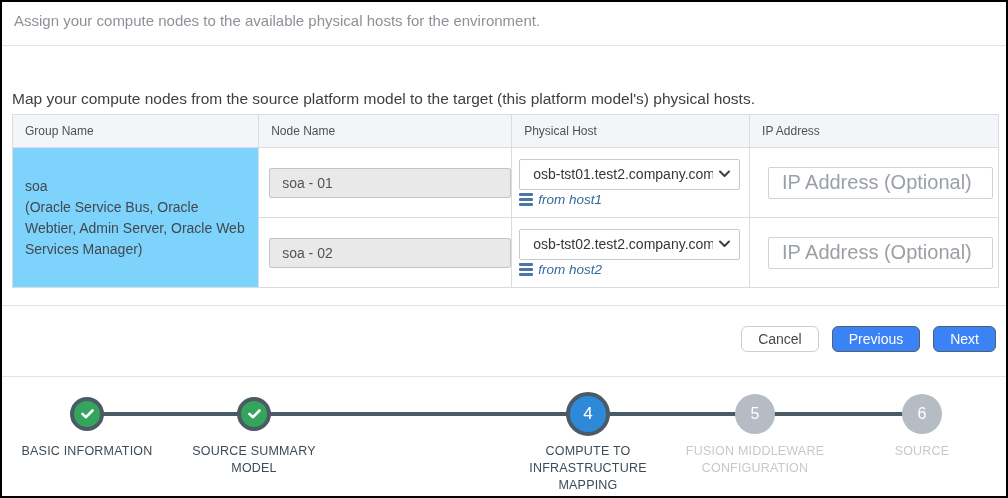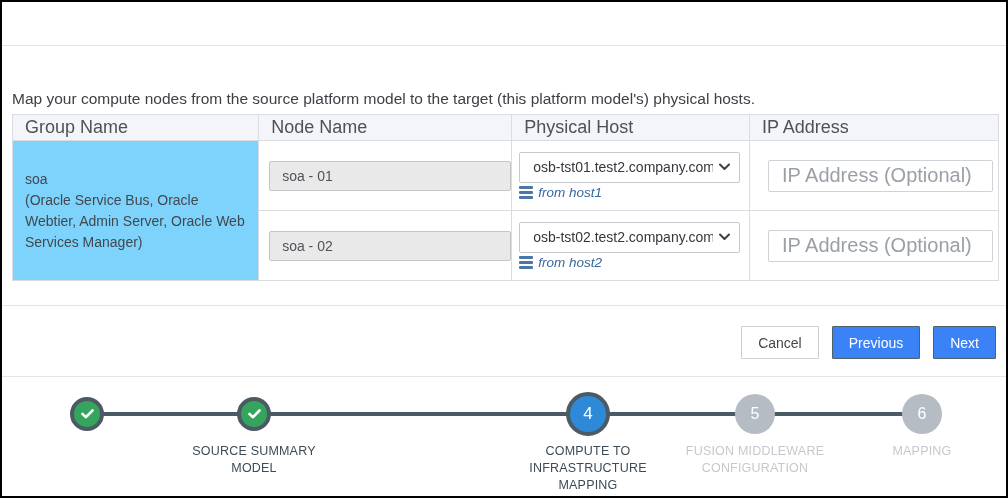--- a/index.html
+++ b/index.html
@@ -25,23 +25,23 @@
     font-size: 15.5px; color: #3d4146;
   }
   
   table.map-table {
     position: absolute; left: 10px; top: 112px;
     width: 987px; border-collapse: collapse;
     font-size: 14px;
   }
   .map-table th, .map-table td { border: 1px solid #d9dce0; }
   .map-table th {
-    height: 26px; text-align: left; font-weight: normal;
+    height: 33px; text-align: left; font-weight: normal;
     padding-left: 12px; color: #4d5258; background: #f3f5f8;
-    font-size: 18px;
+    font-size: 12px;
   }
   .map-table td { height: 70px; vertical-align: middle; background: #fff; }
   td.group-cell {
     background: #7dd3fc; width: 248px; padding: 10px 12px;
     color: #43484e; line-height: 1.5;
   }
   .map-table col.c-group { width: 248px; }
   .map-table col.c-node  { width: 252px; }
   .map-table col.c-host  { width: 238px; }
   .map-table col.c-ip    { width: 249px; }
@@ -80,21 +80,21 @@
     font-family: "Liberation Sans", sans-serif;
     margin-left: 7px;
   }
   .ip-input::placeholder { color: #9aa0a6; opacity: 1; }
   
   .actions {
     position: absolute; top: 324px; right: 10px;
     display: flex; gap: 13px;
   }
   .btn {
-    height: 33px; padding: 0 16px; font-size: 14px; border-radius: 1px;
+    height: 26px; padding: 0 16px; font-size: 14px; border-radius: 6px;
     cursor: pointer; font-family: "Liberation Sans", sans-serif;
   }
   .btn.light { background: #fff; border: 1px solid #cccfd2; color: #45494e; }
   .btn.dark  { background: #3b82f6; border: 1px solid #4e6369; color: #fff; }
   
   .stepper {
     position: absolute; left: 0; right: 0; top: 374px; bottom: 0;
     border-top: 1px solid #e3e4e6; background: #fff;
   }
   .stepper .track {
@@ -127,20 +127,21 @@
   }
   .step.pending .label { color: #c5c9ce; }
   .s1 { left: 10px; }  .s2 { left: 177px; } .s3 { left: 344px; }
   .s4 { left: 511px; } .s5 { left: 678px; } .s6 { left: 845px; }
 </style>
 </head>
 <body>
 
 <div class="frame">
 
+  <div class="page-title">Assign your compute nodes to the available physical hosts for the environment.</div>
   <div class="divider d1"></div>
 
   <div class="instruction">Map your compute nodes from the source platform model to the target (this platform model's) physical hosts.</div>
 
   <table class="map-table">
     <colgroup>
         <col class="c-group">
         <col class="c-node">
         <col class="c-host">
         <col class="c-ip">
@@ -223,20 +224,21 @@
 
   <div class="stepper">
     <div class="track"></div>
 
     <div class="step complete s1">
       <div class="dot">
         <svg width="13" height="10" viewBox="0 0 13 10">
           <path d="M1.5 5 L5 8.2 L11.5 1.5" fill="none" stroke="#fff" stroke-width="2.6" stroke-linecap="round" stroke-linejoin="round"></path>
         </svg>
       </div>
+      <div class="label">BASIC INFORMATION</div>
     </div>
 
     <div class="step complete s2">
       <div class="dot">
         <svg width="13" height="10" viewBox="0 0 13 10">
           <path d="M1.5 5 L5 8.2 L11.5 1.5" fill="none" stroke="#fff" stroke-width="2.6" stroke-linecap="round" stroke-linejoin="round"></path>
         </svg>
       </div>
       <div class="label">SOURCE SUMMARY MODEL</div>
     </div>
@@ -253,17 +255,17 @@
       <div class="dot">
         <span>5</span>
       </div>
       <div class="label">FUSION MIDDLEWARE CONFIGURATION</div>
     </div>
 
     <div class="step pending s6">
       <div class="dot">
         <span>6</span>
       </div>
-      <div class="label">MAPPING</div>
+      <div class="label">SOURCE</div>
     </div>
   </div>
 
 </div>
 
 </body></html>

